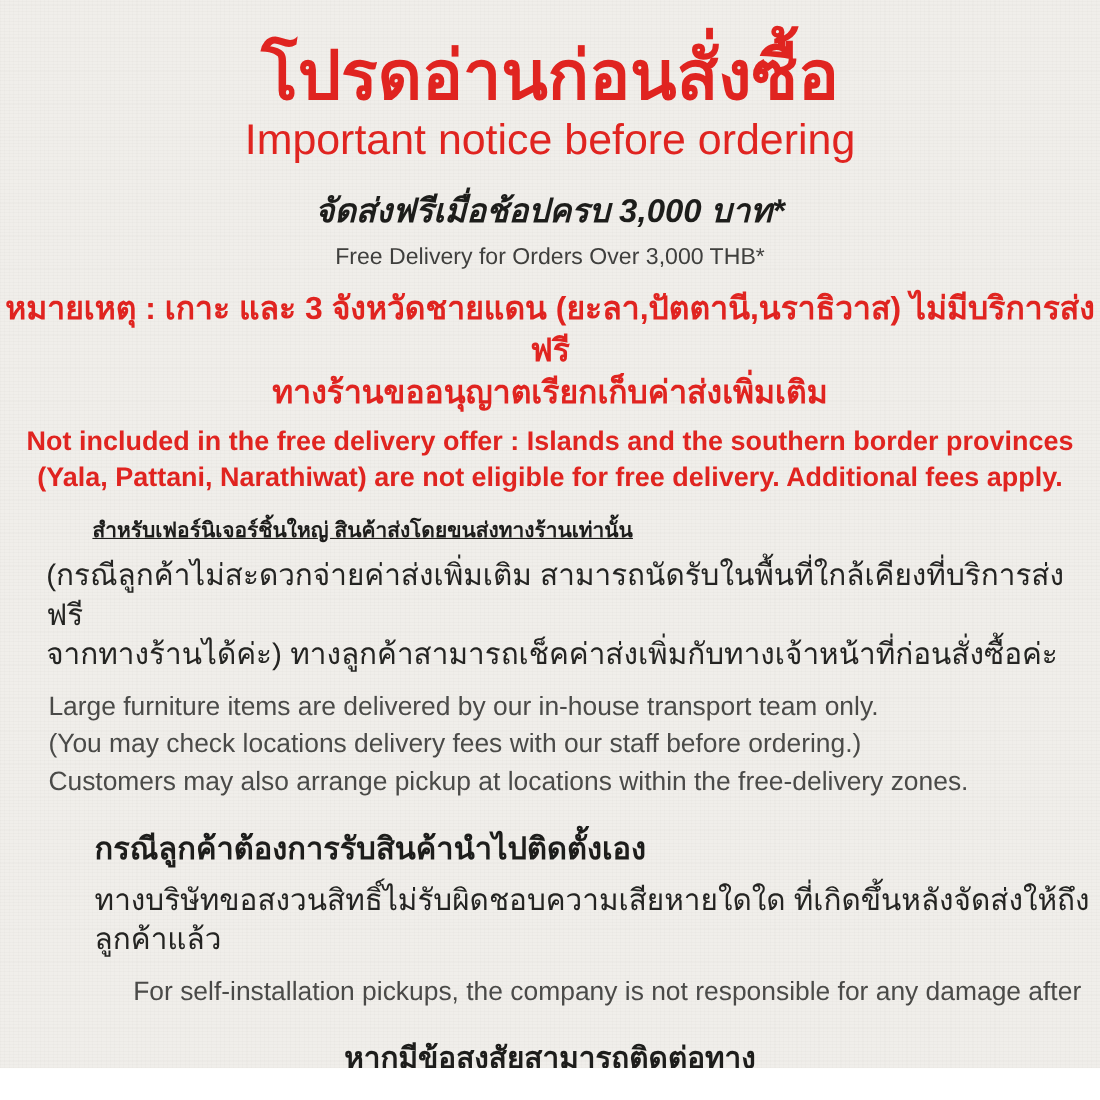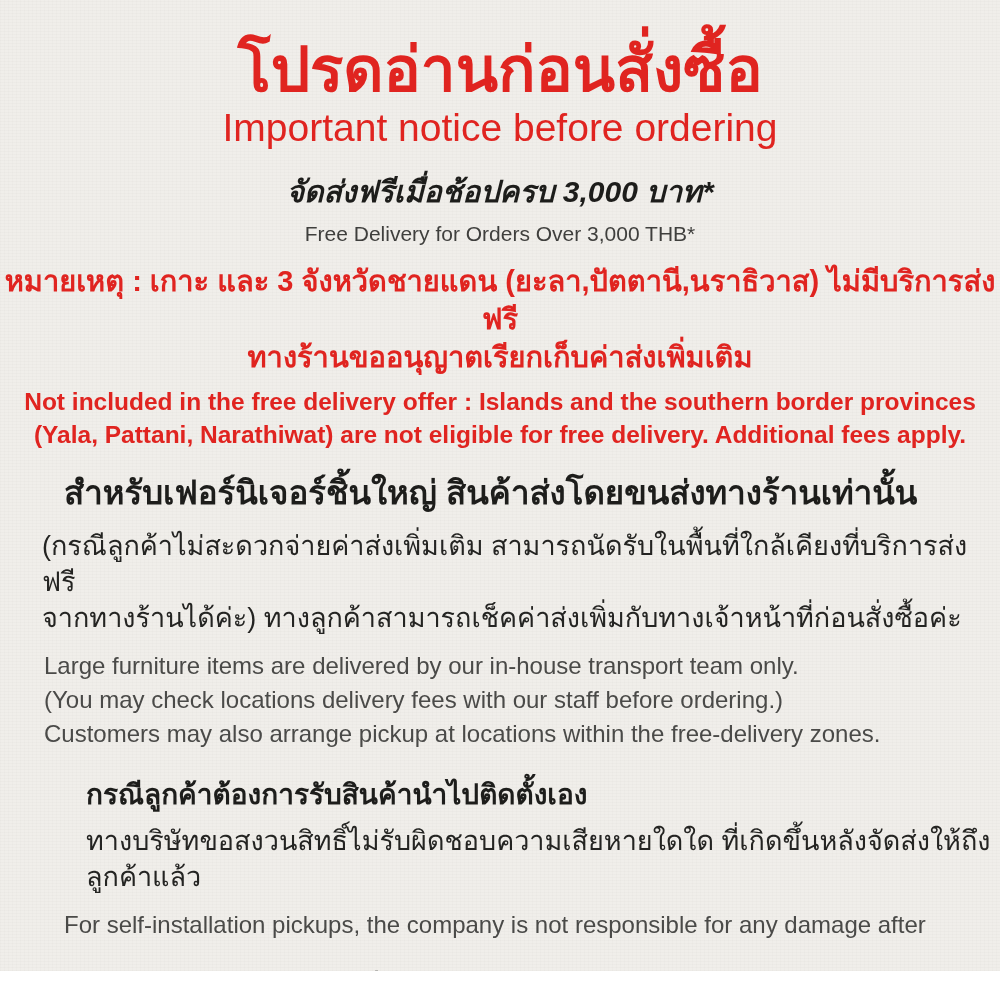--- a/index.html
+++ b/index.html
@@ -33,27 +33,27 @@
     font-size:39px;font-weight:400;line-height:1.12;margin-top:2px;
   }
   .fd-block{text-align:center;margin-top:18px;}
   .fd-th{font-size:30px;font-weight:700;color:var(--text-black);font-style:italic;}
   .fd-en{font-size:21px;color:#3f3f3d;margin-top:7px;}
   .red-note{text-align:center;margin-top:16px;color:var(--accent-red);}
   .note-th{font-size:29px;font-weight:700;line-height:38px;}
   .note-en{font-size:24.5px;font-weight:700;line-height:33px;}
   .note-en.first{margin-top:9px;}
   .section1{margin-top:15px;}
-  .section1 .sec-header{padding-left:64px;font-size:33px;font-weight:700;}
+  .section1 .sec-header{padding-left:84px;font-size:19px;font-weight:700;text-decoration:underline;}
   .section1 .sec-th{padding-left:42px;font-size:27px;line-height:36px;margin-top:9px;color:#242422;}
   .section1 .sec-en{padding-left:44px;font-size:24px;line-height:34px;margin-top:13px;color:var(--text-gray);}
   .section2{margin-top:21px;}
   .section2 .sec-header{padding-left:86px;font-size:28px;font-weight:700;}
   .section2 .sec-th{padding-left:86px;font-size:27px;line-height:36px;margin-top:7px;color:#242422;}
-  .section2 .sec-en{padding-left:64px;font-size:24px;margin-top:16px;color:var(--text-gray);}
+  .section2 .sec-en{padding-left:104px;font-size:24px;margin-top:16px;color:var(--text-gray);text-align:center;}
   .contact{text-align:center;margin-top:24px;}
   .contact .c-header{font-size:27px;font-weight:700;}
 </style>
 </head>
 <body>
 
 <div class="canvas">
 
   <h1 class="title-th">โปรดอ่านก่อนสั่งซื้อ</h1>
   <h2 class="title-en">Important notice before ordering</h2>

